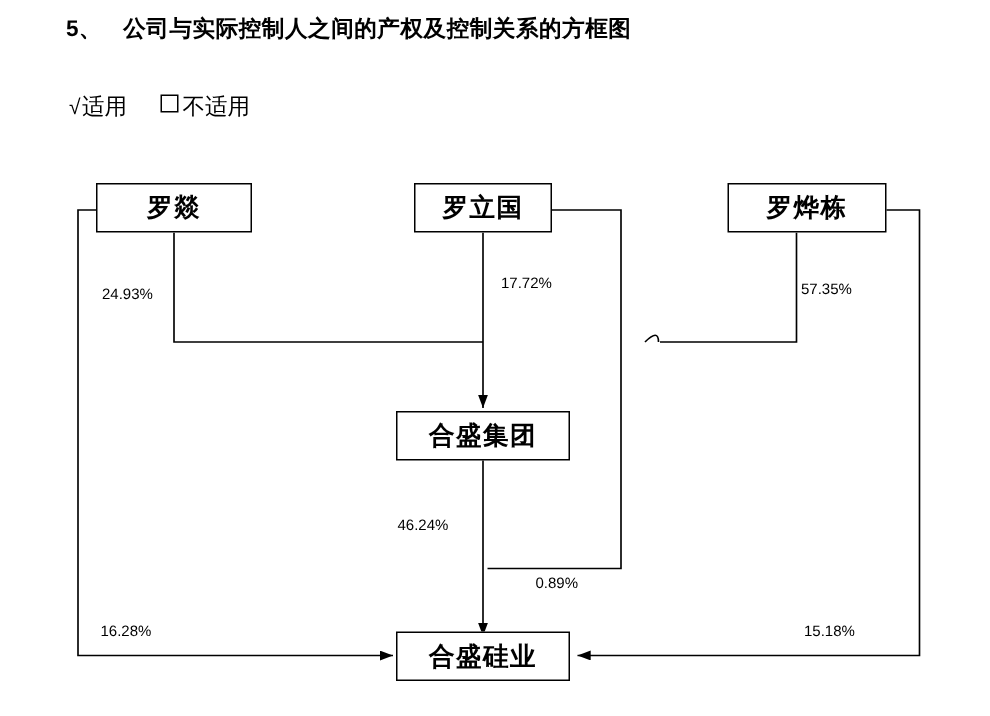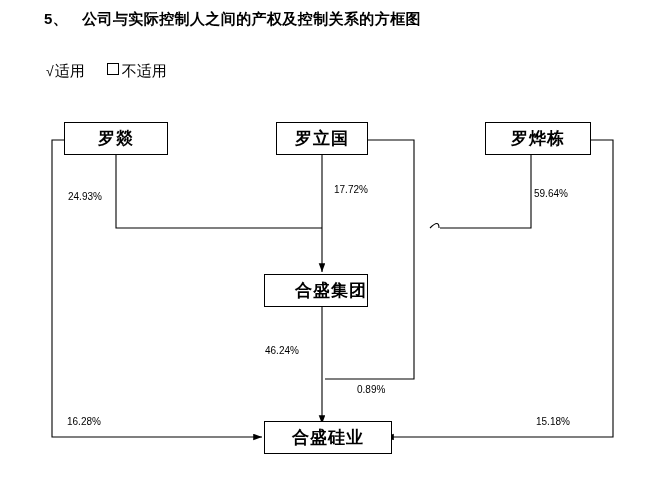--- a/index.html
+++ b/index.html
@@ -120,28 +120,28 @@
 
   <div class="node-box" style="left:276px; top:122px; width:92px; height:33px;">
     <span>罗立国</span>
   </div>
   <div class="node-box" style="left:64px; top:122px; width:104px; height:33px;">
     <span>罗燚</span>
   </div>
   <div class="node-box" style="left:485px; top:122px; width:106px; height:33px;">
     <span>罗烨栋</span>
   </div>
-  <div class="node-box" style="left:264px; top:274px; width:104px; height:33px;justify-content:flex-end;">
+  <div class="node-box" style="left:264px; top:274px; width:116px; height:33px;">
     <span>合盛集团</span>
   </div>
-  <div class="node-box" style="left:264px; top:421px; width:128px; height:33px;">
+  <div class="node-box" style="left:264px; top:421px; width:116px; height:33px;">
     <span>合盛硅业</span>
   </div>
 
   <div class="pct" style="left:68px; top:180px;margin-top:11px;">24.93%</div>
   <div class="pct" style="left:334px; top:184px;">17.72%</div>
-  <div class="pct" style="left:534px; top:188px;">59.64%</div>
+  <div class="pct" style="left:534px; top:188px;">57.35%</div>
   <div class="pct" style="left:265px; top:345px;">46.24%</div>
   <div class="pct" style="left:357px; top:369px;margin-top:15px;">0.89%</div>
   <div class="pct" style="left:67px; top:416px;text-align:right;">16.28%</div>
   <div class="pct" style="left:536px; top:416px;">15.18%</div>
 
 </div>
 
 </body></html>

